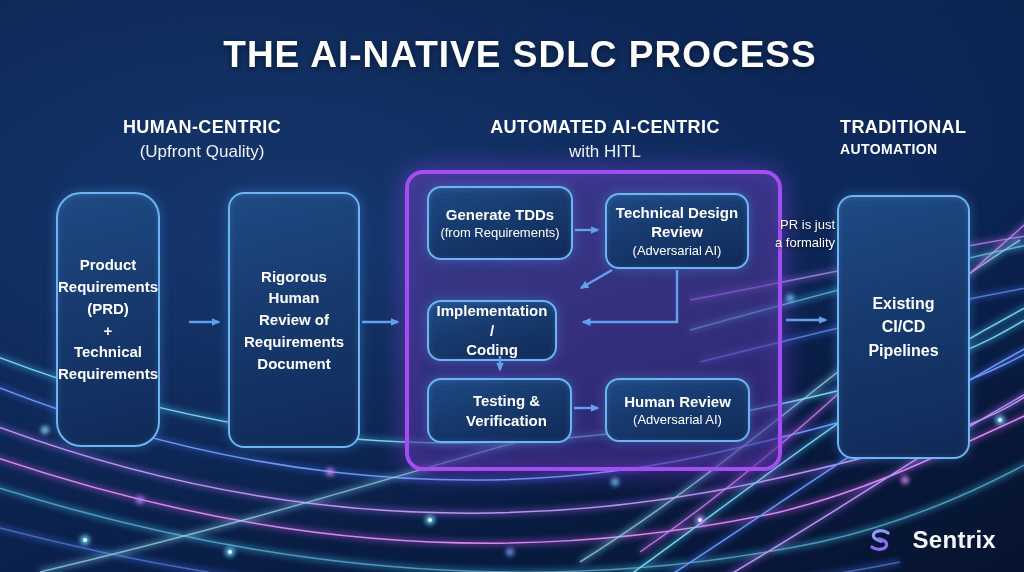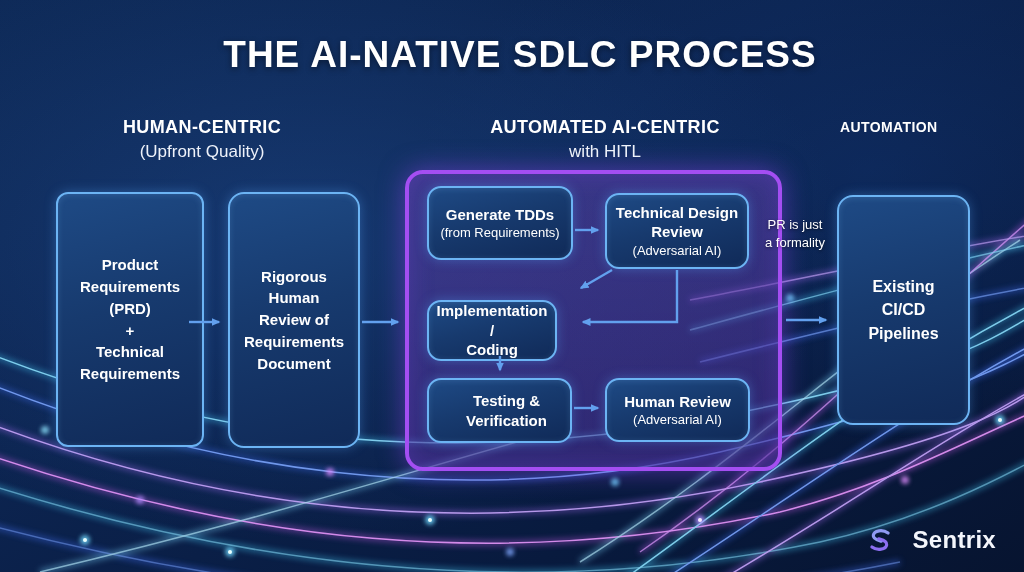--- a/index.html
+++ b/index.html
@@ -37,32 +37,32 @@
   .node{
     position:absolute;z-index:2;box-sizing:border-box;
     display:flex;flex-direction:column;align-items:center;justify-content:center;
     border:2px solid #6cb4f4;border-radius:14px;padding:5px 4px;text-align:center;
     background:linear-gradient(165deg,#1e4a85 0%, #173a6e 45%, #102a58 100%);
     box-shadow:0 0 12px rgba(90,170,255,.35), inset 0 1px 6px rgba(140,200,255,.18);
   }
   .node .t{font-size:15px;font-weight:bold;line-height:1.3;white-space:pre-line;}
   .node .s{font-size:13px;font-weight:normal;line-height:1.25;margin-top:1px;}
   .node .big{font-size:15px;font-weight:bold;line-height:1.45;white-space:pre-line;}
-  #node-prd{left:56px;top:192px;width:148px;height:255px;border-radius:12px;}
+  #node-prd{left:56px;top:192px;width:104px;height:255px;border-radius:25px;}
   #node-review{left:228px;top:192px;width:132px;height:256px;border-radius:16px;}
   #node-tdd{left:427px;top:186px;width:146px;height:74px;}
   #node-tdr{left:605px;top:193px;width:144px;height:76px;}
   #node-impl{left:427px;top:300px;width:130px;height:61px;}
   #node-test{left:427px;top:378px;width:145px;height:65px;padding-left:18px;}
   #node-codereview{left:605px;top:378px;width:145px;height:64px;}
-  #node-cicd{left:837px;top:195px;width:133px;height:230px;border-radius:16px;}
+  #node-cicd{left:837px;top:195px;width:133px;height:264px;border-radius:16px;}
   
   #annotation{
     position:absolute;left:755px;top:216px;width:80px;z-index:6;
-    font-size:13px;line-height:1.35;white-space:pre-line;text-align:center;
+    font-size:13px;line-height:1.35;white-space:pre-line;text-align:right;
     text-shadow:0 1px 3px rgba(0,0,0,.6);
   }
   
   #logo{position:absolute;right:28px;bottom:18px;z-index:6;display:flex;align-items:center;gap:19px;}
   #logo .word{font-size:24px;font-weight:bold;letter-spacing:.3px;color:#f4f6fc;}
   
   #arrows{z-index:3;pointer-events:none;}
   #bg-streaks{z-index:0;}
 </style>
 </head>
@@ -157,20 +157,21 @@
 
   <div class="section-header" id="hdr-automated">
     <span class="sh-l1">AUTOMATED AI-CENTRIC</span>
     <span class="sh-l2">with HITL</span>
   </div>
   <div class="section-header" id="hdr-human">
     <span class="sh-l1">HUMAN-CENTRIC</span>
     <span class="sh-l2">(Upfront Quality)</span>
   </div>
   <div class="section-header" id="hdr-traditional">
+    <span class="sh-l1">TRADITIONAL</span>
     <span class="sh-l2 bold">AUTOMATION</span>
   </div>
 
   <div id="hitl-container"></div>
 
   <div class="node" id="node-prd">
     <span class="big">Product
 Requirements
 (PRD)
 +

